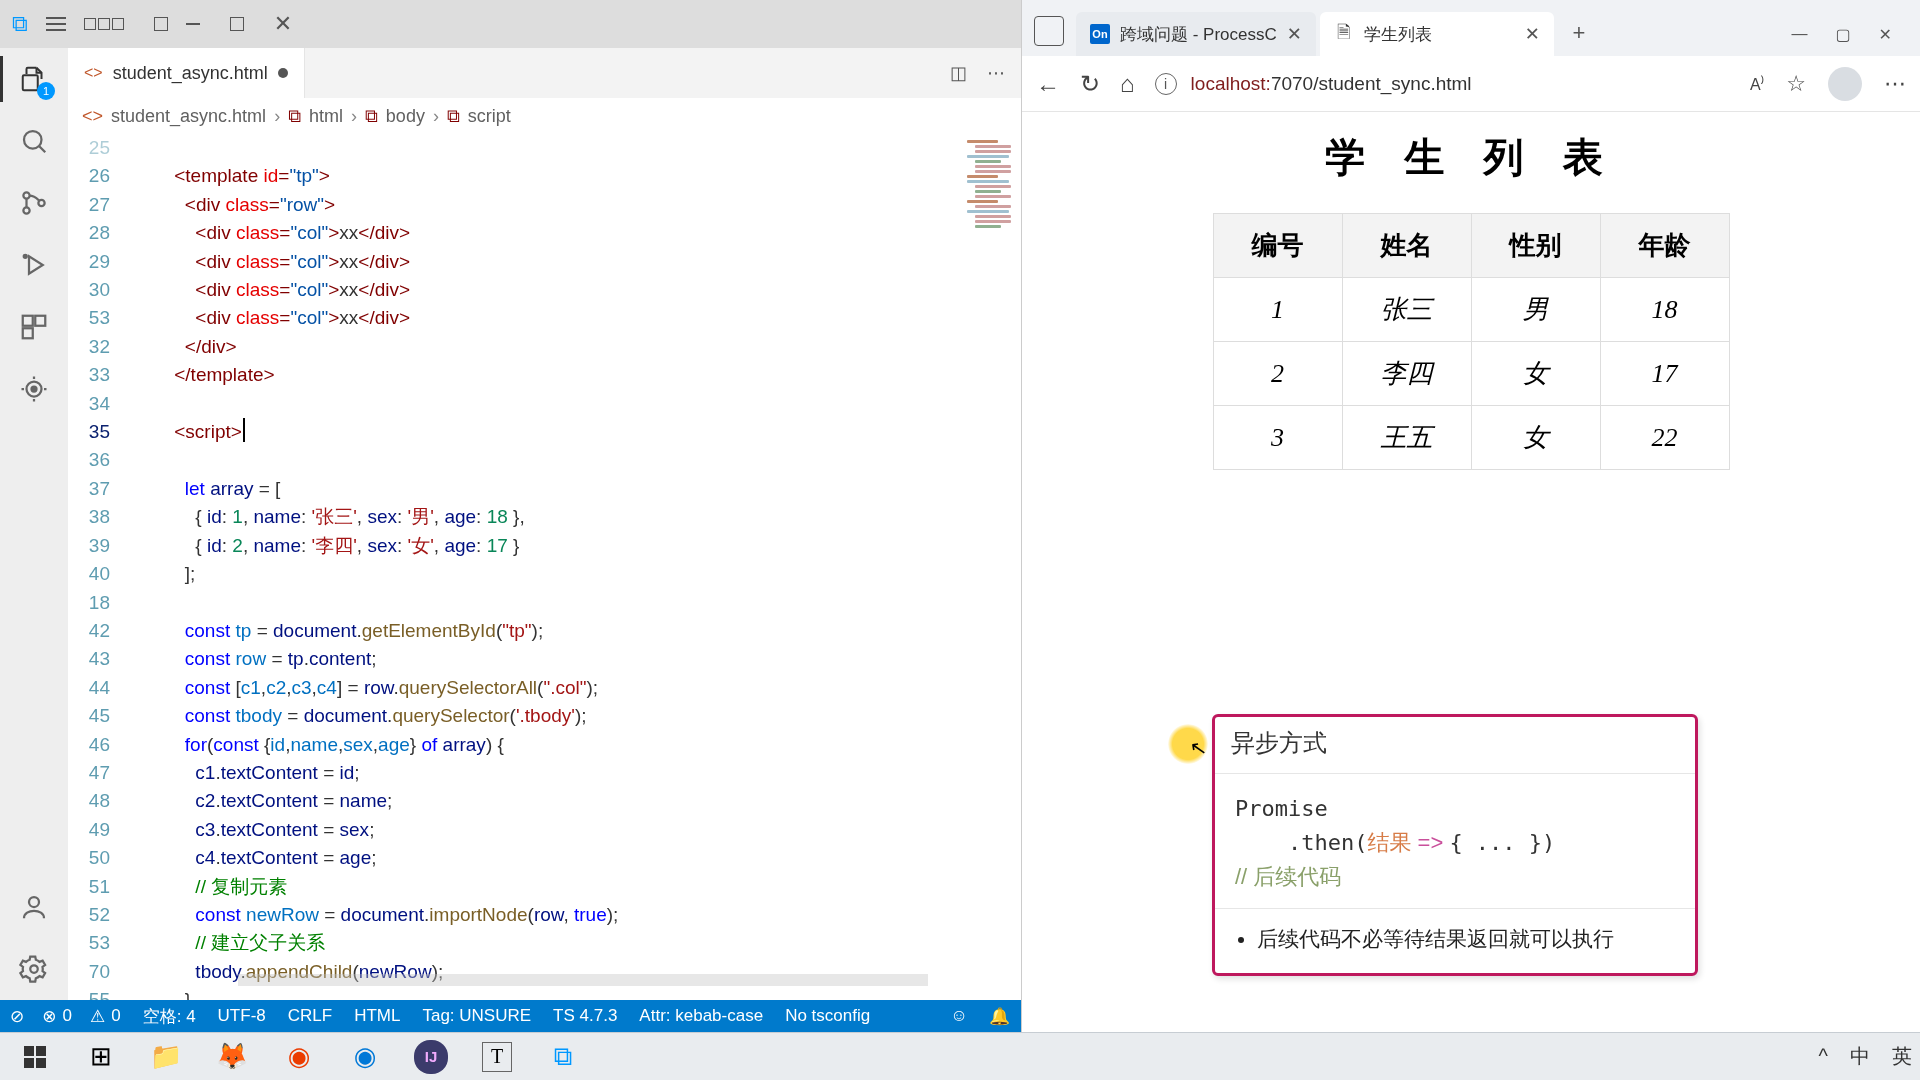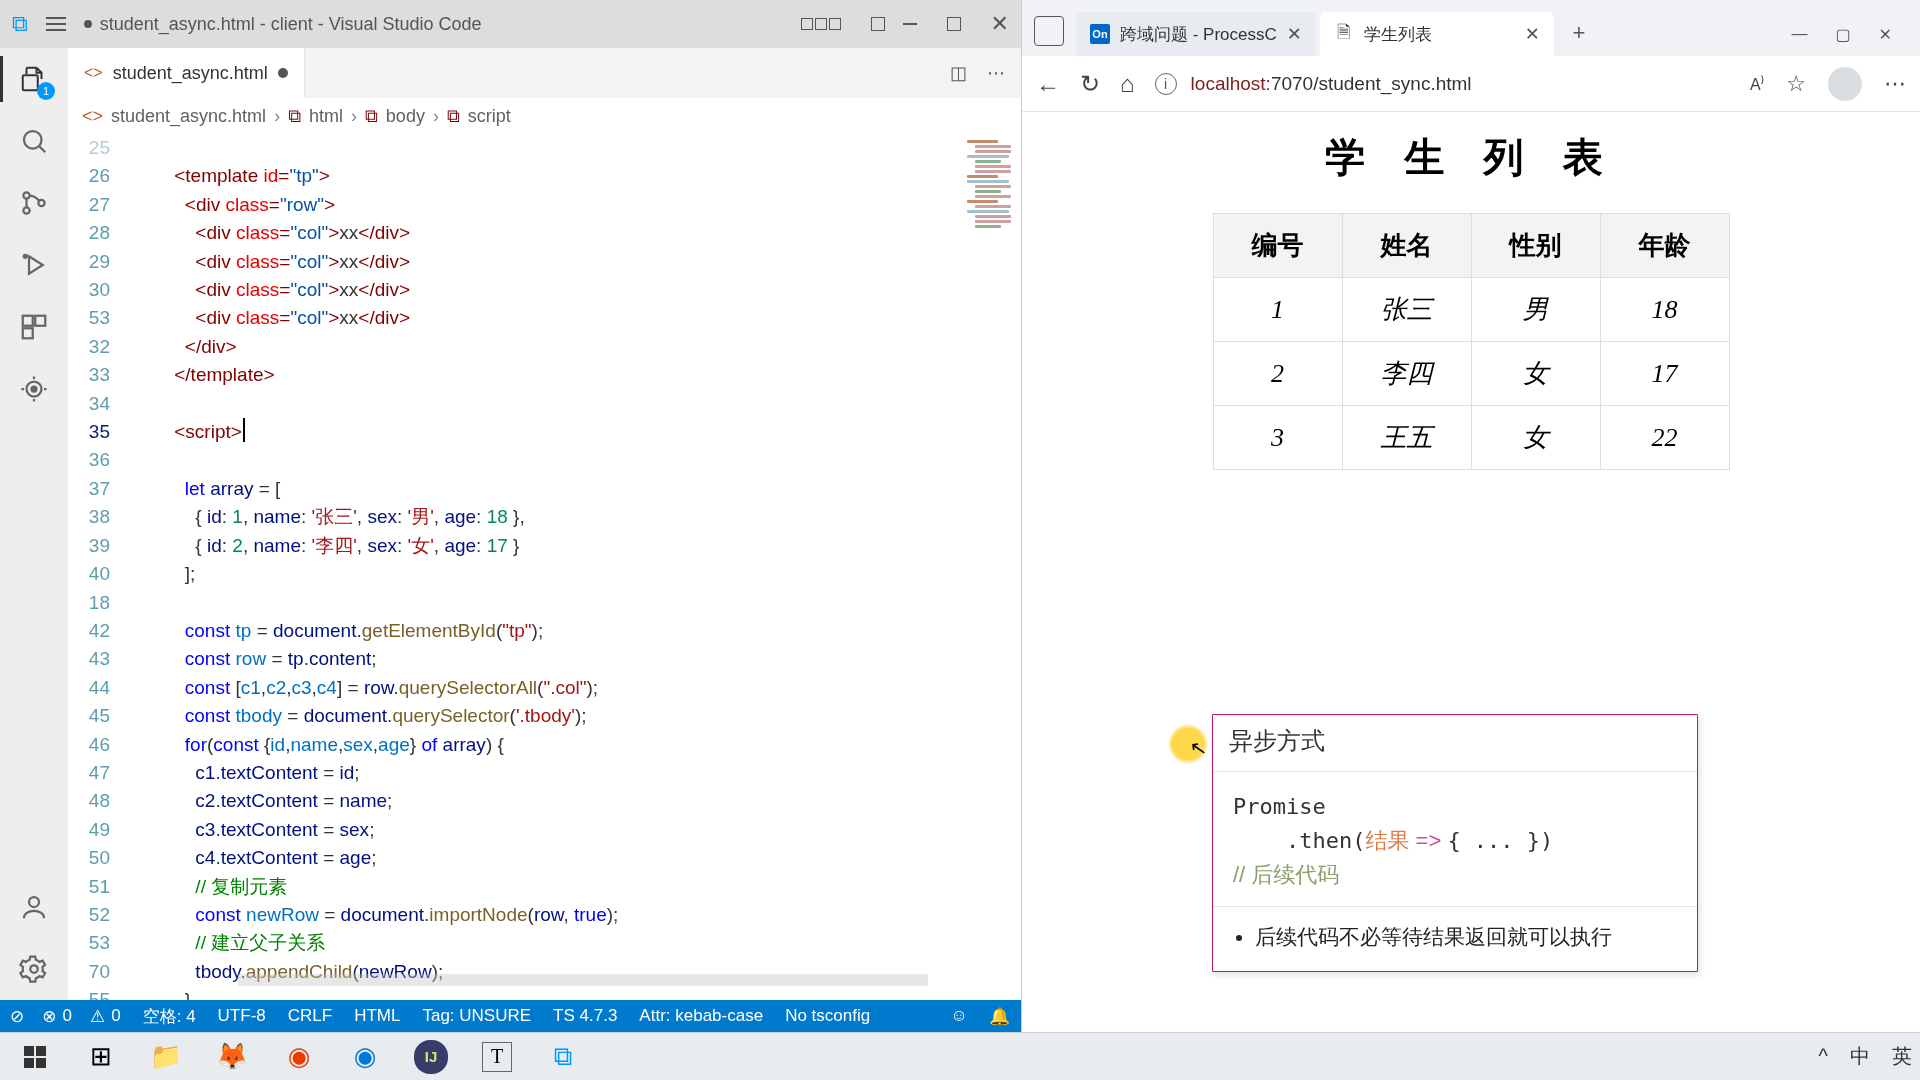--- a/index.html
+++ b/index.html
@@ -94,58 +94,54 @@
 
 .page { flex: 1; position: relative; padding-top: 18px; }
 .stu-title { text-align: center; font-family: Liberation Sans, sans-serif; font-size: 40px; font-weight: bold; letter-spacing: 14px; }
 .stu-table { margin: 28px auto 0; border-collapse: collapse; }
 .stu-table th, .stu-table td { border: 1px solid #ddd; padding: 14px 38px; font-family: "STXingkai","KaiTi",cursive; font-size: 26px; text-align: center; font-style: italic; }
 .stu-table th { background: #f3f3f3; font-weight: bold; font-style: normal;}
 
 .highlight { position: absolute; left: 146px; top: 612px; width: 40px; height: 40px; background: radial-gradient(circle, #ffd94a 0%, #ffd94a 55%, rgba(255,217,74,0) 72%); border-radius: 50%; }
 .cursor-img { position: absolute; left: 168px; top: 624px; font-size: 20px; color: #000; transform: rotate(-10deg);}
 
-.popup { position: absolute; left: 190px; top: 602px; width: 486px; background: #fff; border: 1px solid #be185d; border-radius: 1px; box-shadow: 2px 3px 6px rgba(0,0,0,.12); }
+.popup { position: absolute; left: 190px; top: 602px; width: 486px; background: #fff; border: 3px solid #be185d; border-radius: 6px; box-shadow: 2px 3px 6px rgba(0,0,0,.12); }
 .popup-head { padding: 10px 16px 14px; font-size: 24px; color: #333; border-bottom: 1px solid #e6e6e6;}
 .popup-code { font-family: Consolas,"Microsoft YaHei", monospace; font-size: 22px; line-height: 34px; padding: 18px 20px 14px; border-bottom: 1px solid #e6e6e6; white-space: pre; color: #333;}
 .popup-code .var { color: #d77c47; }
 .popup-code .arrow { color: #c94f9b; }
 .popup-code .comm { color: #8aa06a; }
 .popup-body { padding: 14px 20px 18px; font-size: 21px; color: #222; }
 .popup-body li { list-style: disc; margin-left: 22px; line-height: 32px;}
 
 
 .taskbar { position: absolute; left: 0; bottom: 0; width: 1920px; height: 48px; background: #e9ecef; display: flex; align-items: center; padding: 0 8px; gap: 12px; border-top: 1px solid #c7cdd3; }
 .tb-item { width: 54px; height: 40px; display: flex; align-items: center; justify-content: center; font-size: 26px; }
 .tb-win { display: grid; grid-template: 1fr 1fr / 1fr 1fr; gap: 2px; width: 22px; height: 22px; }
 .tb-win span { background: #333; }
 .tb-edge { color: #0078d7; }
 .tb-ff { color: #ff7139; }
 .tb-office { color: #eb3c00; }
-.tb-ij { background: #3b3b6b; color: #bef264; font-size: 15px; font-weight: bold; border-radius: 16px; width: 34px; height: 34px; display:flex;align-items:center;justify-content:center;}
+.tb-ij { background: #3b3b6b; color: #f0abfc; font-size: 15px; font-weight: bold; border-radius: 16px; width: 34px; height: 34px; display:flex;align-items:center;justify-content:center;}
 .tb-txt { border: 1.5px solid #666; width: 30px; height: 30px; display:flex;align-items:center;justify-content:center;font-family:serif;font-size:20px;}
 .tb-vsc { color: #0098ff; }
 .taskbar .sb-spacer { flex: 1; }
 .tb-right { display: flex; gap: 22px; align-items: center; font-size: 20px; color: #333; }
 </style>
 </head>
 <body>
 
 <div class="vscode">
   <div class="vsc-titlebar">
     <span class="vsc-logo">⧉</span>
     <div class="vsc-ham">
         <span></span>
         <span></span>
         <span></span>
       </div>
-    <div class="vsc-title">
-      <span class="dot"></span>
-      <span>student_async.html - client - Visual Studio Code</span>
-    </div>
     <div class="vsc-win-controls">
       <div class="icon-split">
         <span class="icon-box"></span>
         <span class="icon-box"></span>
         <span class="icon-box"></span>
       </div>
       <span class="icon-box"></span>
     </div>
     <div class="vsc-win-controls">
       <span class="vsc-min"></span>

